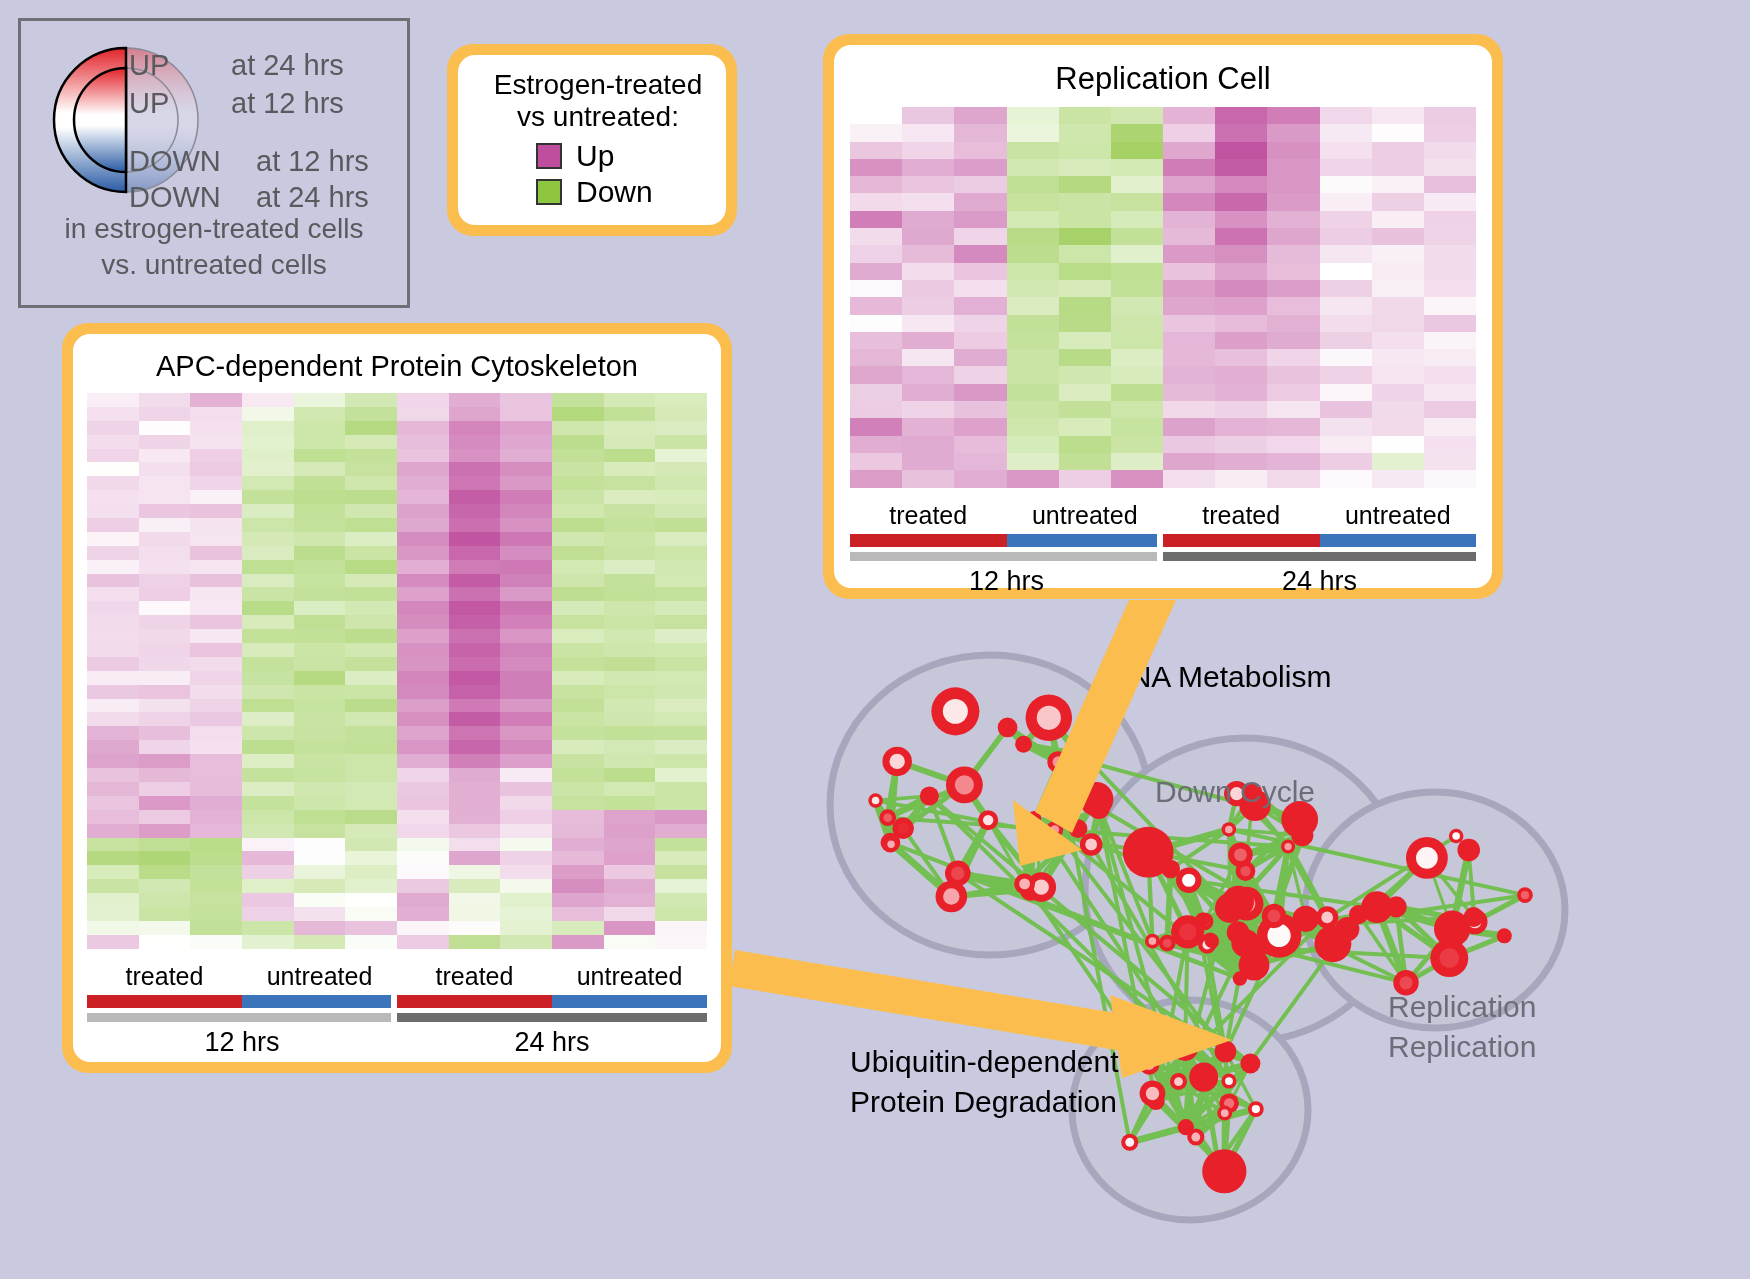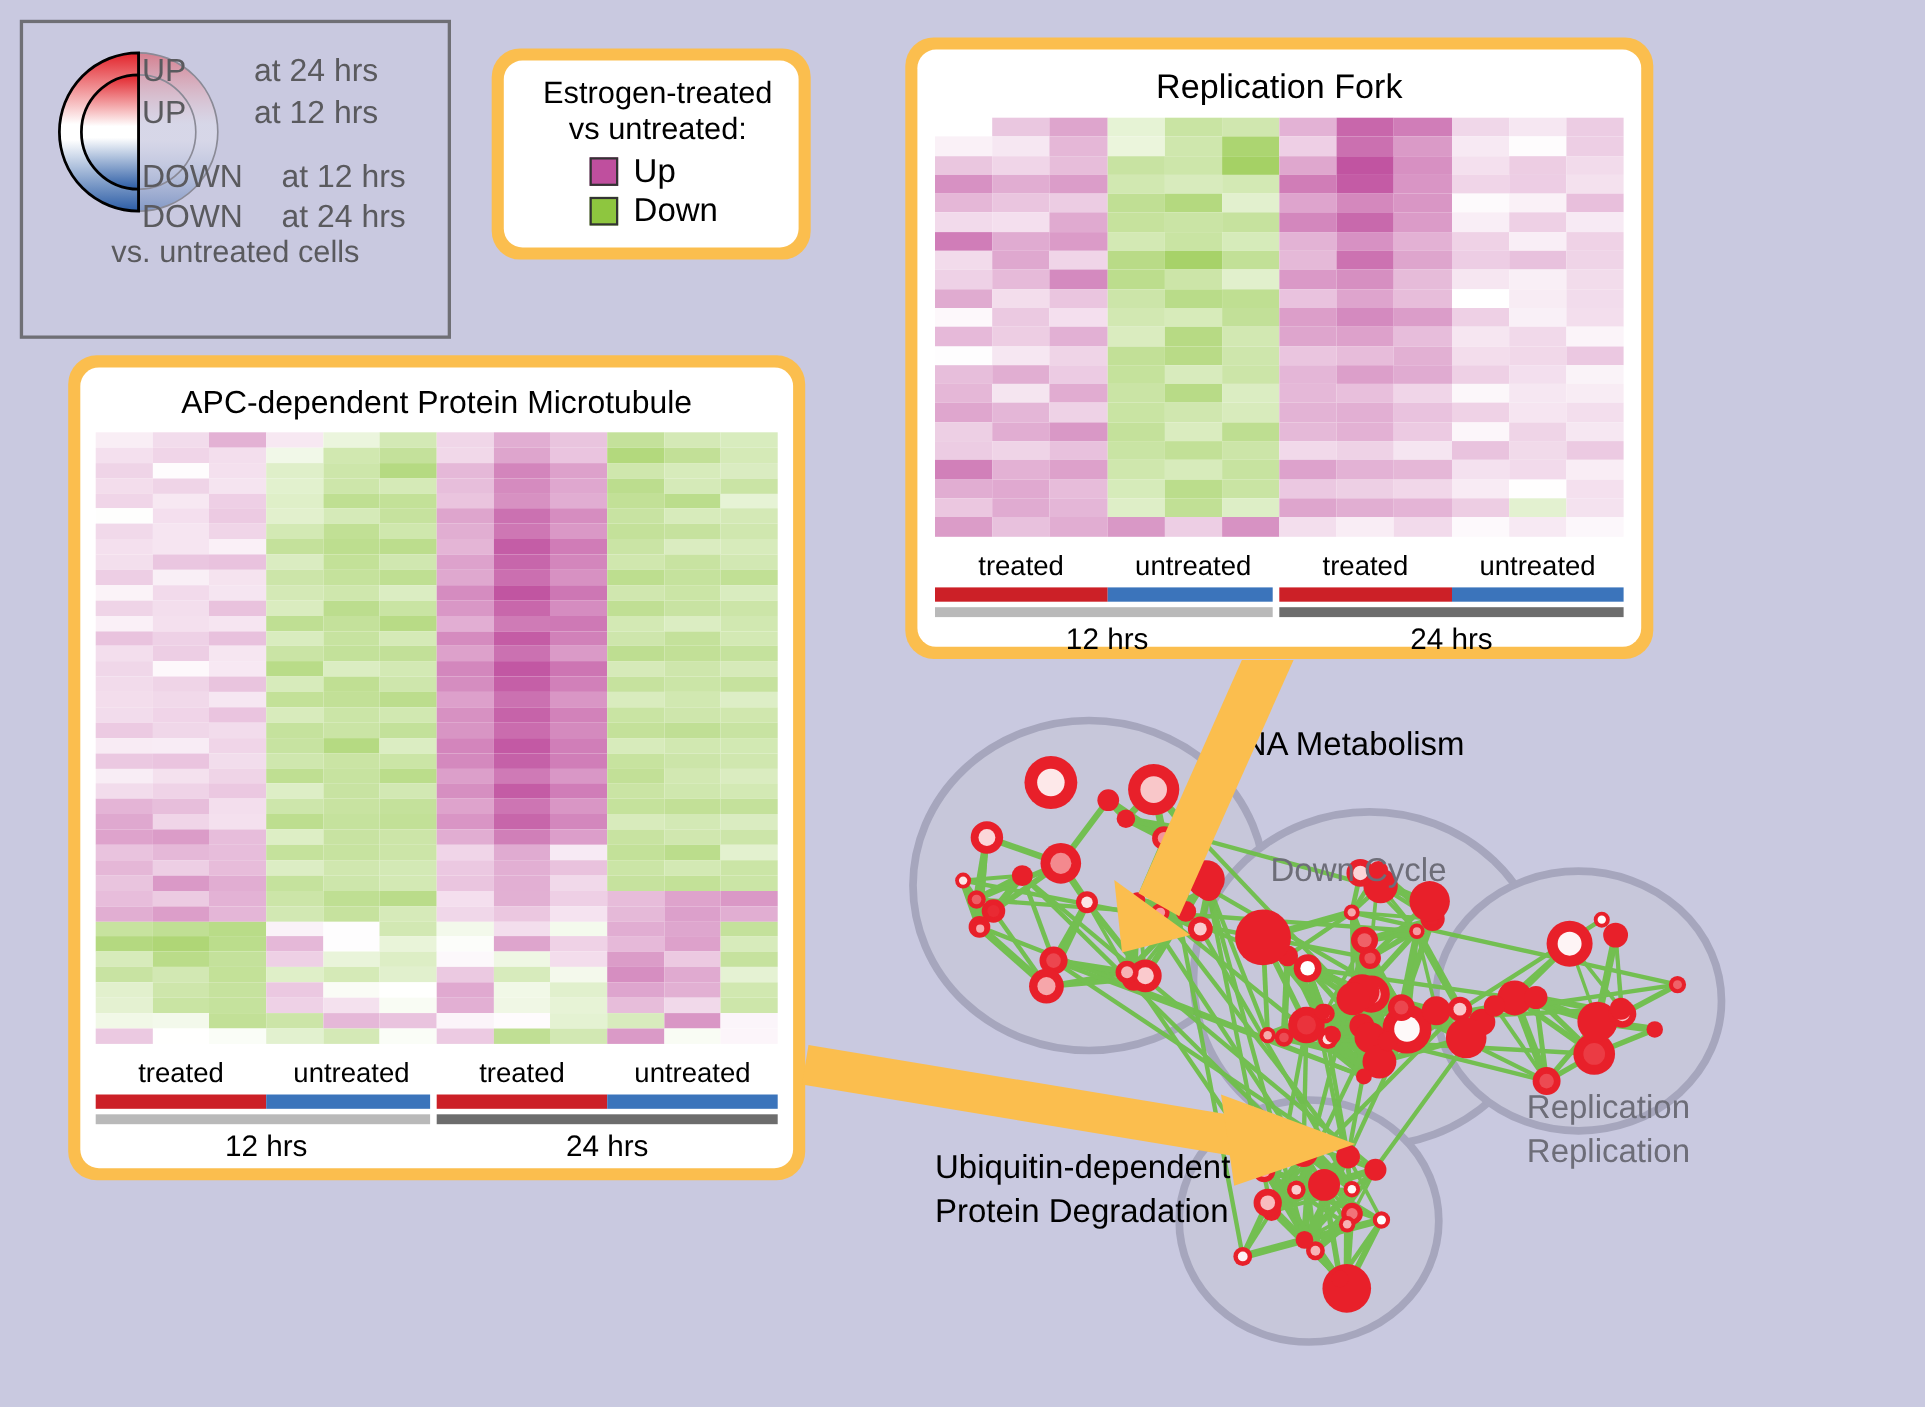--- a/index.html
+++ b/index.html
@@ -103,20 +103,21 @@
   </svg>
   <div class="key-row" style="left:108px;top:28px;">UP</div>
   <div class="key-row" style="left:210px;top:28px;">at 24 hrs</div>
   <div class="key-row" style="left:108px;top:66px;">UP</div>
   <div class="key-row" style="left:210px;top:66px;">at 12 hrs</div>
   <div class="key-row" style="left:108px;top:124px;">DOWN</div>
   <div class="key-row" style="left:235px;top:124px;">at 12 hrs</div>
   <div class="key-row" style="left:108px;top:160px;">DOWN</div>
   <div class="key-row" style="left:235px;top:160px;">at 24 hrs</div>
   <div id="key-foot">
+    <div>in estrogen-treated cells</div>
     <div>vs. untreated cells</div>
   </div>
 </div>
 
 <div class="abs panel" id="legend-panel">
   <div class="panel-inner">
     <div class="legend-title">Estrogen-treated</div>
     <div class="legend-title">vs untreated:</div>
     <div class="legend-rows">
       <div class="legend-row">
@@ -126,21 +127,21 @@
       <div class="legend-row">
         <span class="legend-swatch" id="sw-down" style="background: rgb(142, 198, 63);"></span>
         <span class="legend-label">Down</span>
       </div>
     </div>
   </div>
 </div>
 
 <div class="abs panel" id="rf-panel">
   <div class="panel-inner">
-    <div class="panel-title">Replication Fork</div>
+    <div class="panel-title">Replication Cell</div>
     <div class="heatmap" id="hm-rf" style="grid-template-columns: repeat(12, 1fr);">
         <div class="hm-cell" style="background: rgb(255, 255, 255); height: 17.3px;"></div>
         <div class="hm-cell" style="background: rgb(234, 199, 224); height: 17.3px;"></div>
         <div class="hm-cell" style="background: rgb(222, 165, 205); height: 17.3px;"></div>
         <div class="hm-cell" style="background: rgb(230, 243, 213); height: 17.3px;"></div>
         <div class="hm-cell" style="background: rgb(201, 228, 163); height: 17.3px;"></div>
         <div class="hm-cell" style="background: rgb(208, 231, 175); height: 17.3px;"></div>
         <div class="hm-cell" style="background: rgb(227, 178, 213); height: 17.3px;"></div>
         <div class="hm-cell" style="background: rgb(200, 103, 171); height: 17.3px;"></div>
         <div class="hm-cell" style="background: rgb(208, 125, 184); height: 17.3px;"></div>
@@ -418,21 +419,21 @@
       </div>
     <div class="time-labels" id="rf-times">
         <div>12 hrs</div>
         <div>24 hrs</div>
       </div>
   </div>
 </div>
 
 <div class="abs panel" id="apc-panel">
   <div class="panel-inner">
-    <div class="panel-title">APC-dependent Protein Microtubule</div>
+    <div class="panel-title">APC-dependent Protein Cytoskeleton</div>
     <div class="heatmap" id="hm-apc" style="grid-template-columns: repeat(12, 1fr);">
         <div class="hm-cell" style="background: rgb(249, 238, 245); height: 13.9px;"></div>
         <div class="hm-cell" style="background: rgb(242, 220, 236); height: 13.9px;"></div>
         <div class="hm-cell" style="background: rgb(227, 177, 212); height: 13.9px;"></div>
         <div class="hm-cell" style="background: rgb(247, 232, 242); height: 13.9px;"></div>
         <div class="hm-cell" style="background: rgb(235, 245, 221); height: 13.9px;"></div>
         <div class="hm-cell" style="background: rgb(211, 233, 181); height: 13.9px;"></div>
         <div class="hm-cell" style="background: rgb(240, 214, 232); height: 13.9px;"></div>
         <div class="hm-cell" style="background: rgb(225, 173, 210); height: 13.9px;"></div>
         <div class="hm-cell" style="background: rgb(233, 196, 222); height: 13.9px;"></div>

